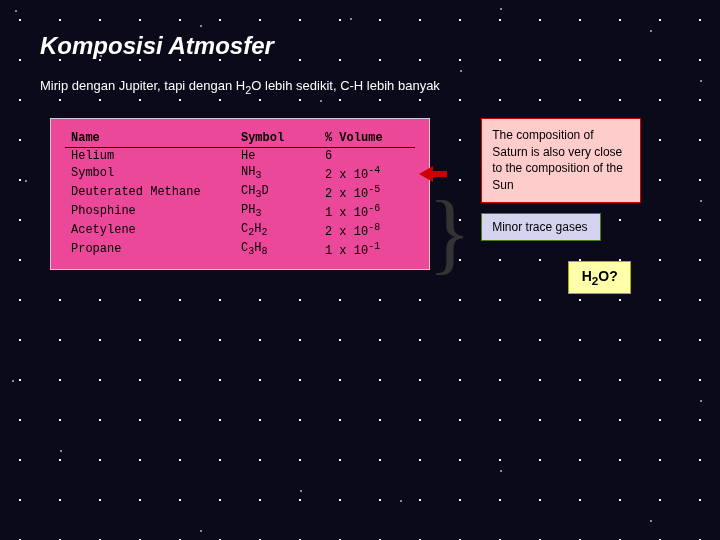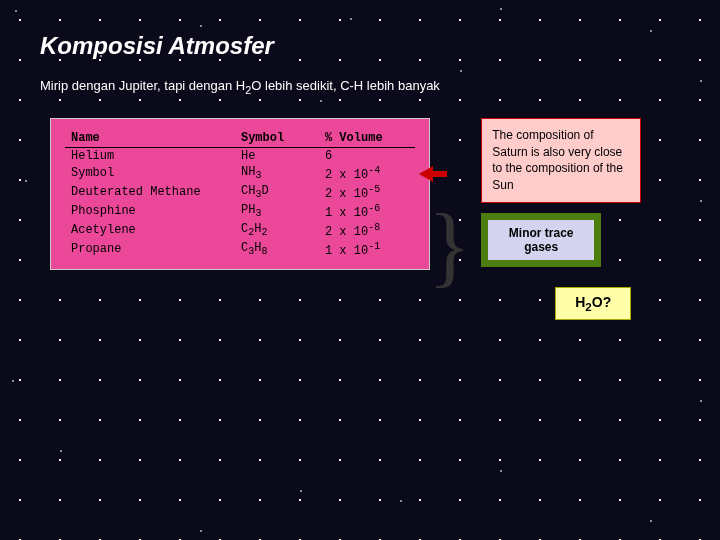--- a/index.html
+++ b/index.html
@@ -115,37 +115,36 @@
       border: 1px solid #cc0000;
       color: black;
       font-size: 12px;
       padding: 8px 10px;
       width: 160px;
       line-height: 1.4;
     }
 
     .minor-trace-box {
       background: #d4d4f0;
-      border: 7px solid #4d7c0f;
+      border: 1px solid #4d7c0f;
       color: black;
       font-size: 12px;
       padding: 6px 10px;
       width: 120px;
-      text-align: center;
-      font-weight: bold;
+      text-align: left;
     }
 
     .h2o-box {
       background: #ffffaa;
       border: 1px solid #aaaa00;
       color: black;
       font-size: 14px;
       font-weight: bold;
       padding: 6px 10px;
-      width: 76px;
+      width: 63px;
       text-align: center;
       align-self: flex-end;
     }
 
     
     .dot {
       position: absolute;
       width: 2px;
       height: 2px;
       background: rgba(255,255,255,0.7);

